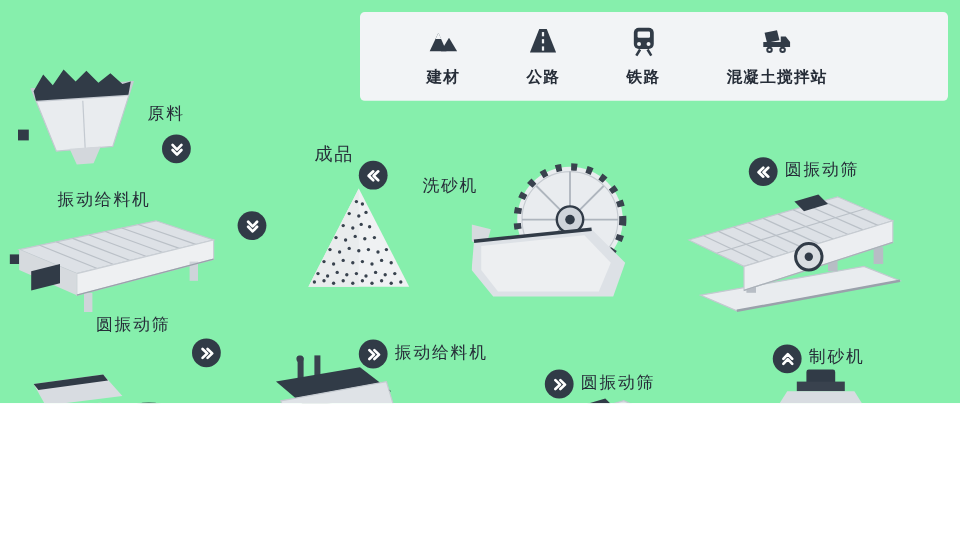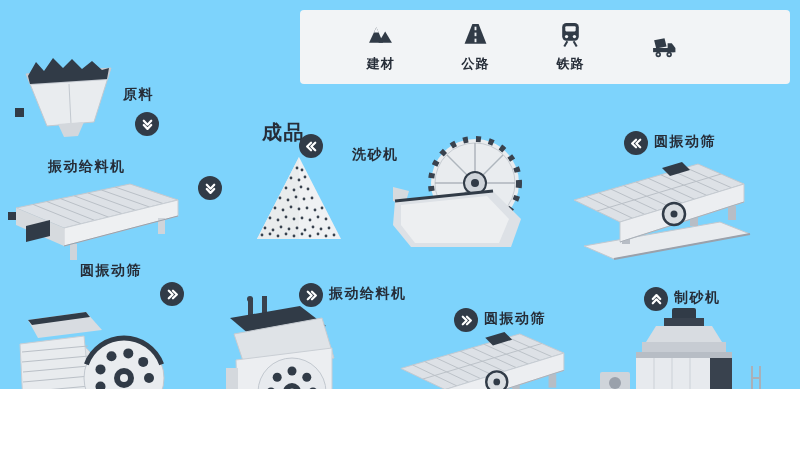--- a/index.html
+++ b/index.html
@@ -7,34 +7,34 @@
     --l1:#e9ecef;
     --l2:#dde1e6;
     --mid:#c7ccd3;
     --line:#c3c9d0;
     --grid:#bac0c7;
     --legend-bg:#f2f4f6;
     --text:#262d38;
   }
   *{box-sizing:border-box;margin:0;padding:0}
   body{background:#fff;font-family:"Liberation Sans","DejaVu Sans",sans-serif}
-  .stage{position:relative;width:800px;height:389px;background:#7dd3fc;overflow:hidden}
+  .stage{position:relative;width:800px;height:336px;background:#86efac;overflow:hidden}
 
   
   .legend{position:absolute;left:300px;top:10px;width:490px;height:74px;
     background:var(--legend-bg);border-radius:4px;display:flex;align-items:center;
     justify-content:space-evenly;padding-right:45px}
   .legend-item{display:flex;flex-direction:column;align-items:center;gap:7px}
   .legend-icon{width:27px;height:27px;display:block}
   .legend-label{font-size:13px;font-weight:700;color:var(--text);letter-spacing:1px;white-space:nowrap}
 
   
-  .lbl{position:absolute;font-size:14px;font-weight:700;color:var(--text);
+  .lbl{position:absolute;font-size:14px;font-weight:400;color:var(--text);
     letter-spacing:1.5px;white-space:nowrap}
-  .lbl.big{font-size:20px}
+  .lbl.big{font-size:15px}
 
   
   .badge{position:absolute;width:24px;height:24px;border-radius:50%;
     background:var(--dark);display:flex;align-items:center;justify-content:center}
   .badge svg{width:13px;height:13px;display:block}
   .chev{fill:none;stroke:#ffffff;stroke-width:2.4;stroke-linecap:round;stroke-linejoin:round}
   .dir-down  svg{transform:rotate(90deg)}
   .dir-left  svg{transform:rotate(180deg)}
   .dir-up    svg{transform:rotate(-90deg)}
 
@@ -119,20 +119,21 @@
     <div class="legend-item">
       <svg class="legend-icon" viewBox="0 0 26 26">
         <polygon class="f-dark" points="3,6 13,4 15,12 5,14"></polygon>
         <path class="f-dark" d="M16,9 h4 l3.5,4.5 v4 h-7.5 z"></path>
         <rect class="f-dark" x="2" y="13.5" width="20" height="4"></rect>
         <circle class="f-dark" cx="7" cy="19.8" r="2.6"></circle>
         <circle class="f-dark" cx="17.5" cy="19.8" r="2.6"></circle>
         <circle class="f-white" cx="7" cy="19.8" r="1"></circle>
         <circle class="f-white" cx="17.5" cy="19.8" r="1"></circle>
       </svg>
+      <span class="legend-label">混凝土搅拌站</span>
     </div>
   </div>
 
   <svg class="machine" style="left:14px;top:52px;width:105px;height:88px" viewBox="0 0 105 88">
     <rect class="f-dark" x="1" y="56" width="9" height="9"></rect>
     <polygon class="f-l1 s-line" points="12,22 97,16 80,70 33,74"></polygon>
     <polygon class="f-mid" points="12,22 97,16 93,28 17,33"></polygon>
     <path class="f-dark" d="M14,24 L22,10 L30,19 L39,6 L49,16 L58,7 L68,17 L78,9 L88,18 L95,16 L93,27 L16,32 Z"></path>
     <line class="s-line" x1="55" y1="32" x2="57" y2="72"></line>
     <polygon points="44,72 70,70 64,84 50,85" fill="#d3d7dc"></polygon>

